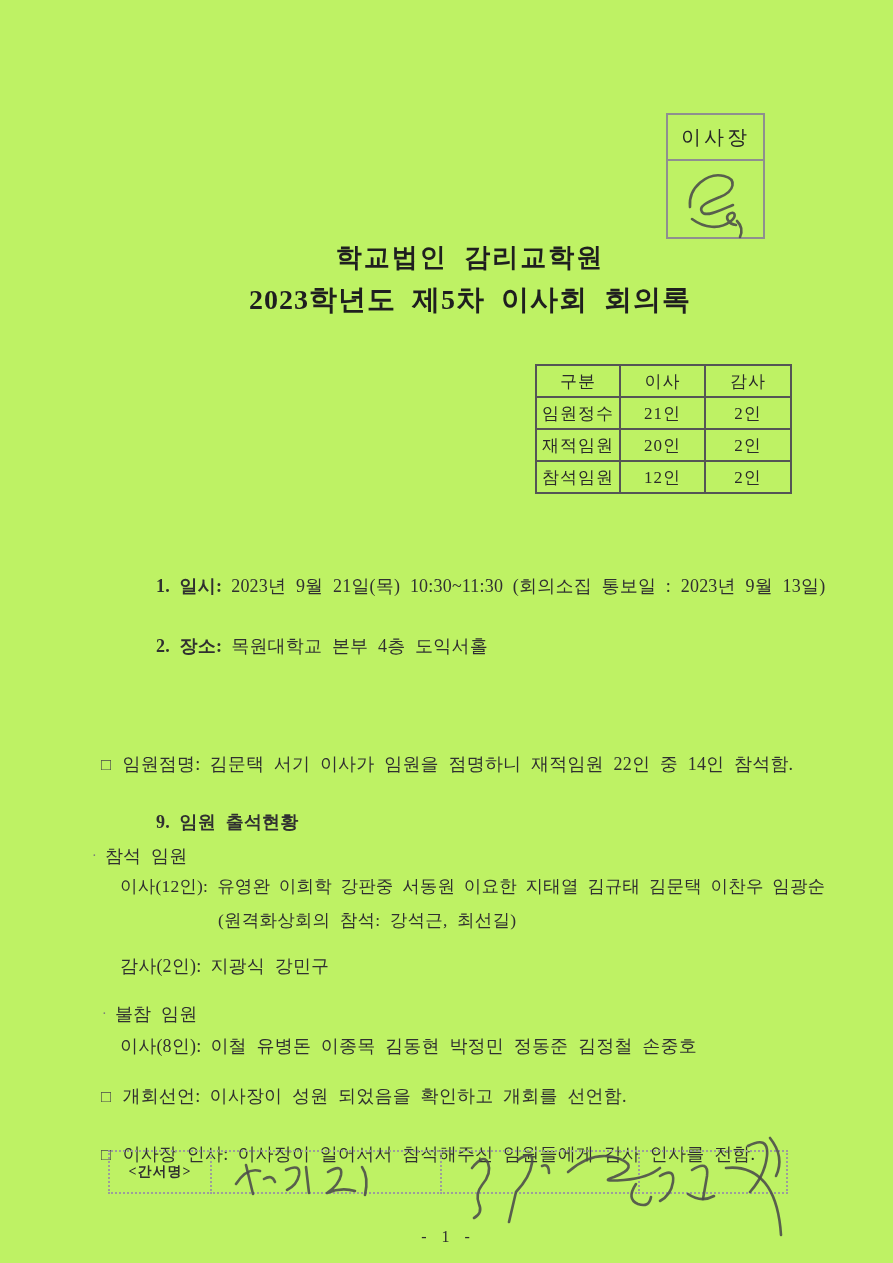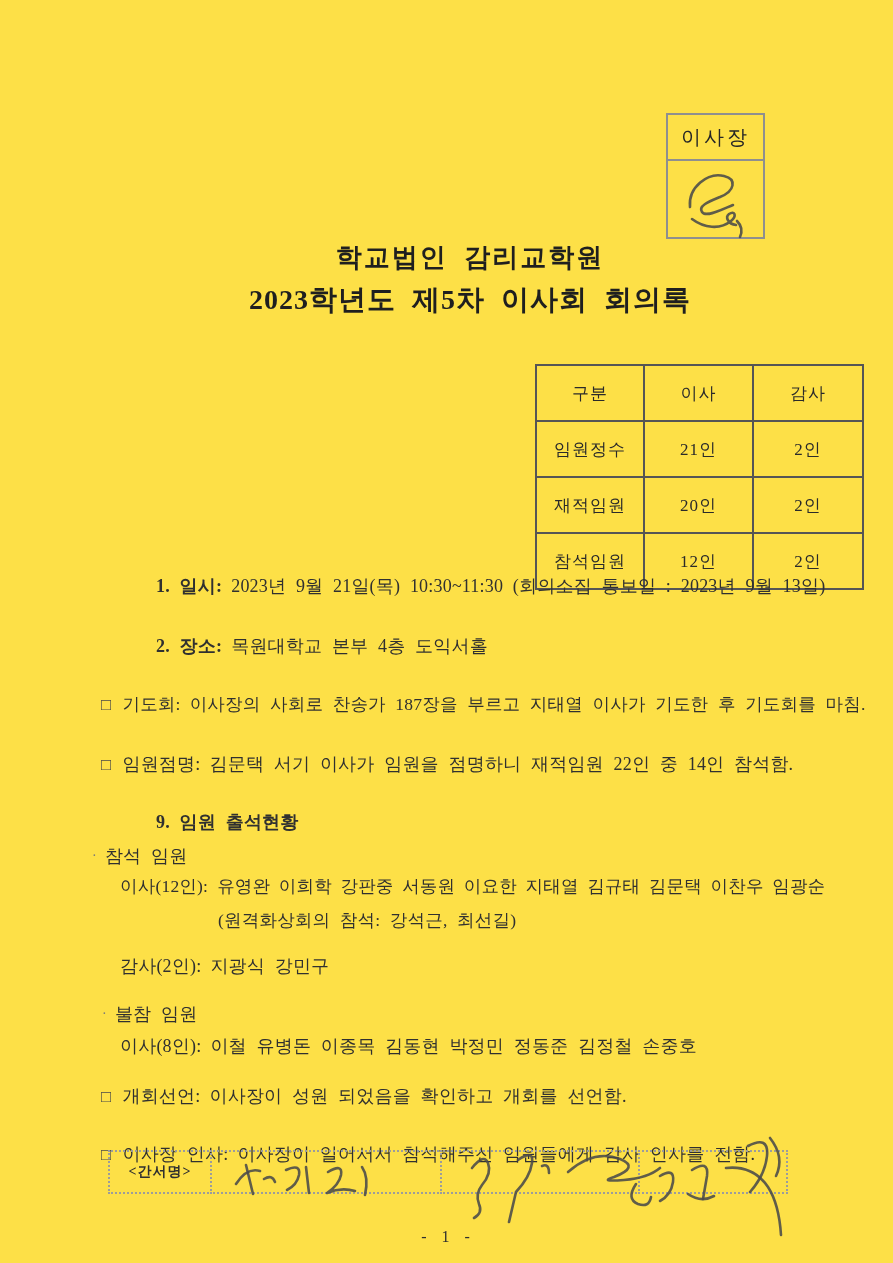--- a/index.html
+++ b/index.html
@@ -1,35 +1,35 @@
 <!DOCTYPE html>
 <html><head>
 <meta charset="utf-8">
 <style>
   html,body{margin:0;padding:0;background:#e8e8e8;}
   .page{
-    position:relative;width:893px;height:1263px;background:#fde047;
+    position:relative;width:893px;height:1263px;background:#bef264;
     font-family:"Liberation Serif","DejaVu Serif",serif;color:#2d2d2d;
     margin:0 auto;overflow:hidden;
   }
   .abs{position:absolute;}
   
   .stamp-box{left:666px;top:113px;width:95px;height:122px;border:2px solid #8f8f8f;}
   .stamp-label{height:44px;line-height:44px;text-align:center;font-size:20px;
     letter-spacing:3px;color:#262626;border-bottom:2px solid #8f8f8f;}
   .stamp-sign{position:absolute;left:0;top:46px;width:95px;height:78px;}
   
   .title-block{left:47px;top:240px;width:846px;text-align:center;}
   .title1{font-size:26px;font-weight:bold;letter-spacing:2px;word-spacing:8px;color:#1f1f1f;}
   .title2{font-size:28px;font-weight:bold;letter-spacing:1px;word-spacing:8px;margin-top:6px;color:#1f1f1f;}
   
   table.quorum{left:535px;top:364px;border-collapse:collapse;position:absolute;
     font-size:17px;color:#2a2a2a;}
   table.quorum th,table.quorum td{border:2px solid #555;font-weight:normal;
-    text-align:center;padding:12px;height:30px;letter-spacing:1px;}
+    text-align:center;padding:0;height:30px;letter-spacing:1px;}
   .qc0{width:82px;} .qc1{width:83px;} .qc2{width:84px;}
   
   .line{position:absolute;font-size:18px;word-spacing:5px;letter-spacing:0.2px;
     white-space:nowrap;color:#303030;}
   .b{font-weight:bold;margin-left:48px;}
   .lab{margin-right:9px;}
   .cb{margin-right:11px;font-size:17px;color:#4a4a4a;}
   .bullet{margin-right:8px;color:#7a7a7a;font-size:14px;vertical-align:2px;}
   
   .sig-row{left:108px;top:1150px;width:682px;height:44px;display:flex;}
@@ -91,23 +91,20 @@
     </table>
 
   <p class="line" style="left:108px;top:556px;">
     <span class="b lab">1. 일시:</span><span>2023년 9월 21일(목) 10:30~11:30 (회의소집 통보일 : 2023년 9월 13일)</span>
   </p>
 
   <p class="line" style="left:108px;top:616px;">
     <span class="b lab">2. 장소:</span><span>목원대학교 본부 4층 도익서홀</span>
   </p>
 
-  <p class="line" style="left:101px;top:674px;font-size:17.5px;">
-    <span class="cb">□</span><span class="lab">기도회:</span><span>이사장의 사회로 찬송가 187장을 부르고 지태열 이사가 기도한 후 기도회를 마침.</span>
-  </p>
 
   <p class="line" style="left:101px;top:734px;">
     <span class="cb">□</span><span class="lab">임원점명:</span><span>김문택 서기 이사가 임원을 점명하니 재적임원 22인 중 14인 참석함.</span>
   </p>
 
   <p class="line b" style="left:108px;top:792px;">9. 임원 출석현황</p>
 
   <p class="line" style="left:92px;top:826px;">
     <span class="bullet">·</span><span>참석 임원</span>
   </p>

